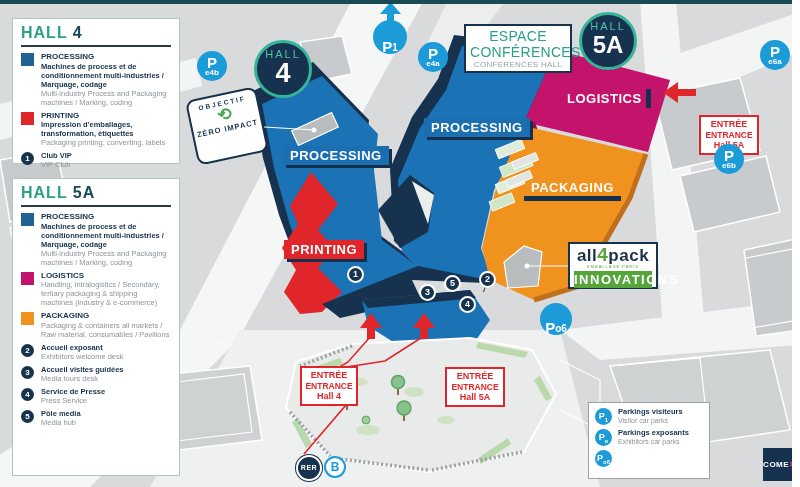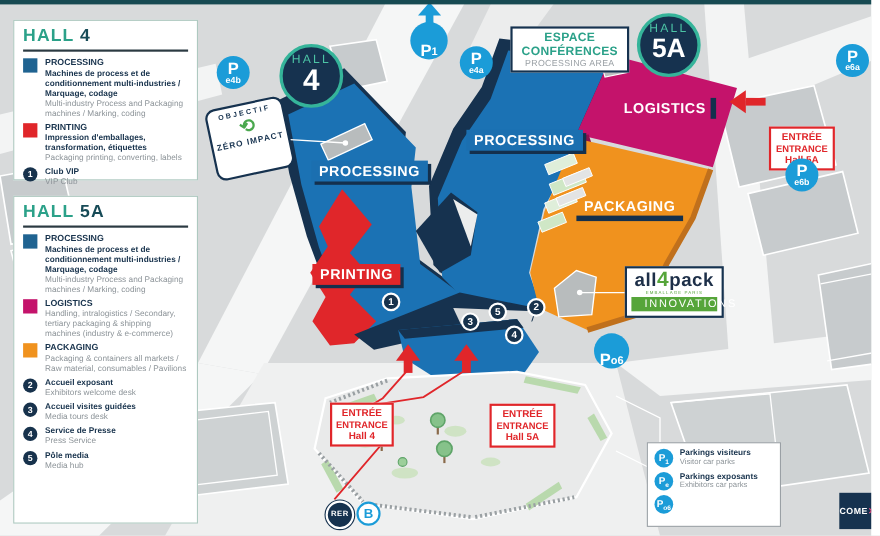--- a/index.html
+++ b/index.html
@@ -38,42 +38,42 @@
   
   .area-label{position:absolute;color:#fff;font-weight:bold;font-size:13px;letter-spacing:.5px;
     padding:2px 7px;white-space:nowrap;}
   .lbl-blue{background:#1b6fb0;box-shadow:3px 3px 0 #14304d;}
   .lbl-red{background:#e0262a;box-shadow:3px 3px 0 #14304d;}
   .lbl-mag{background:transparent;border-right:5px solid #14304d;padding-right:4px;}
   .lbl-org{background:transparent;border-bottom:5px solid #14304d;padding-bottom:1px;}
   
   .conf-box{position:absolute;background:#fff;border:2px solid #16324f;text-align:center;
     padding:2px 4px;line-height:1.15;}
-  .conf-fr{color:#2ba189;font-weight:bold;font-size:11px;letter-spacing:.3px;}
+  .conf-fr{color:#2ba189;font-weight:normal;font-size:14px;letter-spacing:.3px;}
   .conf-en{color:#9aa0a5;font-size:8px;letter-spacing:.3px;}
   .ent-box{position:absolute;background:#fff;border:2px solid #e0262a;color:#e0262a;text-align:center;
     padding:2px 3px;line-height:1.2;font-weight:bold;margin-top:40px;}
   .ent-l1{font-size:9px;}.ent-l2{font-size:8.5px;}.ent-l3{font-size:9px;}
   
   .marker{position:absolute;width:17px;height:17px;border-radius:50%;background:#17324c;
     border:2px solid #fff;color:#fff;font-size:9px;font-weight:bold;text-align:center;line-height:13px;}
   
   .zi{position:absolute;left:191px;top:93px;width:72px;height:66px;background:#fff;border:2px solid #16324f;
     border-radius:9px;transform:rotate(-12deg);text-align:center;color:#16324f;padding-top:4px;}
   .zi-top{font-size:6.5px;letter-spacing:2px;font-weight:bold;}
   .zi-icon{color:#4aa84e;font-size:17px;line-height:18px;font-weight:bold;}
   .zi-bot{font-size:7.5px;font-weight:bold;letter-spacing:1px;}
   
   .a4p{position:absolute;left:568px;top:242px;width:90px;height:47px;background:#fff;border:2px solid #16324f;
     text-align:center;padding-top:2px;}
   .a4p-line{font-weight:bold;font-size:17px;line-height:17px;color:#1d2f48;letter-spacing:.5px;}
   .a4p-4{color:#56a53a;font-size:19px;}
   .a4p-tag{font-size:4px;color:#56a53a;letter-spacing:1px;line-height:5px;}
-  .a4p-innov{background:#56a53a;color:#fff;font-weight:normal;font-size:10px;letter-spacing:1.5px;
-    margin:2px 4px 0 4px;padding:1px 12px;}
+  .a4p-innov{background:#56a53a;color:#fff;font-weight:bold;font-size:13px;letter-spacing:1.5px;
+    margin:2px 4px 0 4px;padding:1px 0;}
   
   .rer{position:absolute;left:296px;top:455px;width:26px;height:26px;border-radius:50%;background:#16324f;
     border:2px solid #fff;box-shadow:0 0 0 1px #16324f;color:#fff;font-weight:bold;font-size:7px;
     text-align:center;line-height:22px;letter-spacing:.5px;}
   .lineB{position:absolute;left:324px;top:456px;width:22px;height:22px;border-radius:50%;background:#fff;
     border:2px solid #1b9cd8;color:#1b9cd8;font-weight:bold;font-size:12px;text-align:center;line-height:18px;}
   
   .pk-box{position:absolute;left:588px;top:402px;width:122px;height:77px;background:#fff;
     border:1px solid #9aa0a5;padding:5px 6px;}
   .pk-row{display:flex;margin-bottom:4px;align-items:center;}
@@ -332,21 +332,21 @@
   </div>
 
   <div class="area-label lbl-blue" style="left:283px;top:146px;">PROCESSING</div>
   <div class="area-label lbl-blue" style="left:424px;top:118px;">PROCESSING</div>
   <div class="area-label lbl-red" style="left:284px;top:240px;">PRINTING</div>
   <div class="area-label lbl-mag" style="left:560px;top:89px;">LOGISTICS</div>
   <div class="area-label lbl-org" style="left:524px;top:178px;">PACKAGING</div>
 
   <div class="conf-box" style="left:464px;top:24px;width:108px;">
     <div class="conf-fr">ESPACE CONFÉRENCES</div>
-    <div class="conf-en">PROCESSING AREA</div>
+    <div class="conf-en">CONFERENCES HALL</div>
   </div>
 
   <div class="ent-box" style="left:699px;top:75px;width:60px;">
     <div class="ent-l1">ENTRÉE</div>
     <div class="ent-l2">ENTRANCE</div>
     <div class="ent-l3">Hall 5A</div>
   </div>
   <div class="ent-box" style="left:300px;top:326px;width:58px;">
     <div class="ent-l1">ENTRÉE</div>
     <div class="ent-l2">ENTRANCE</div>

